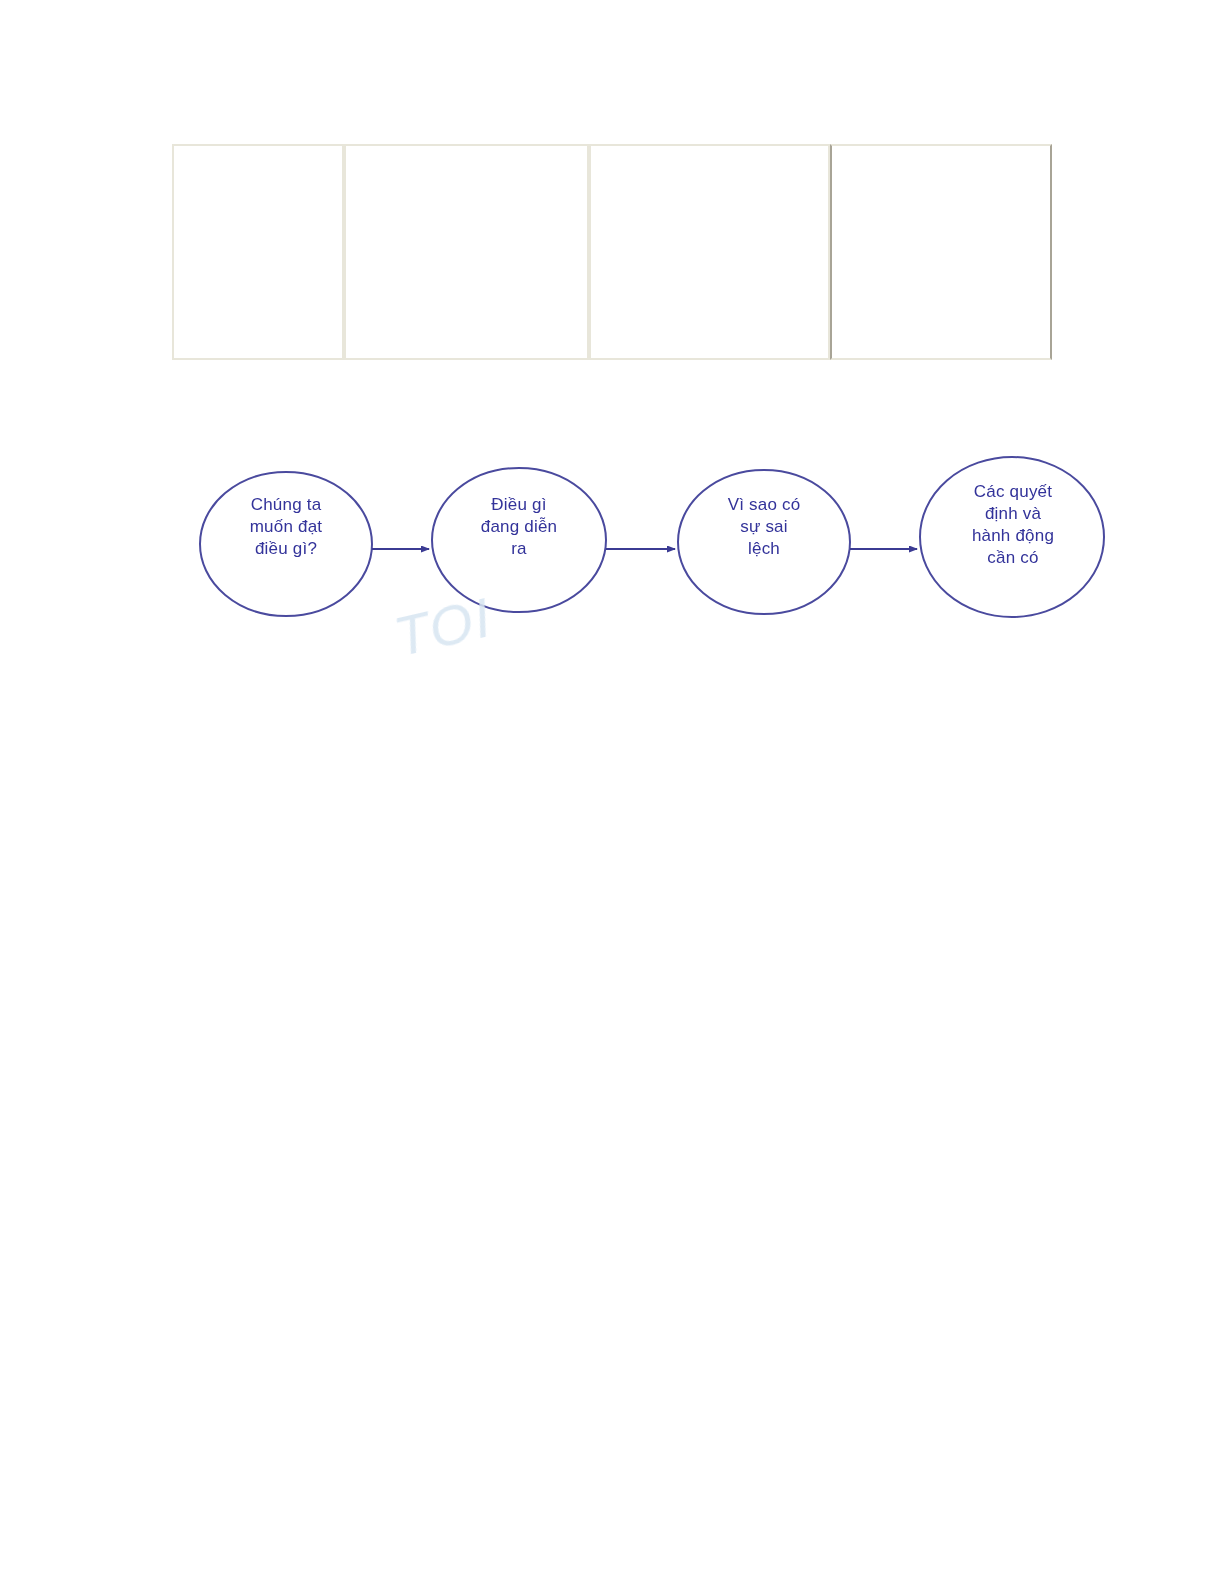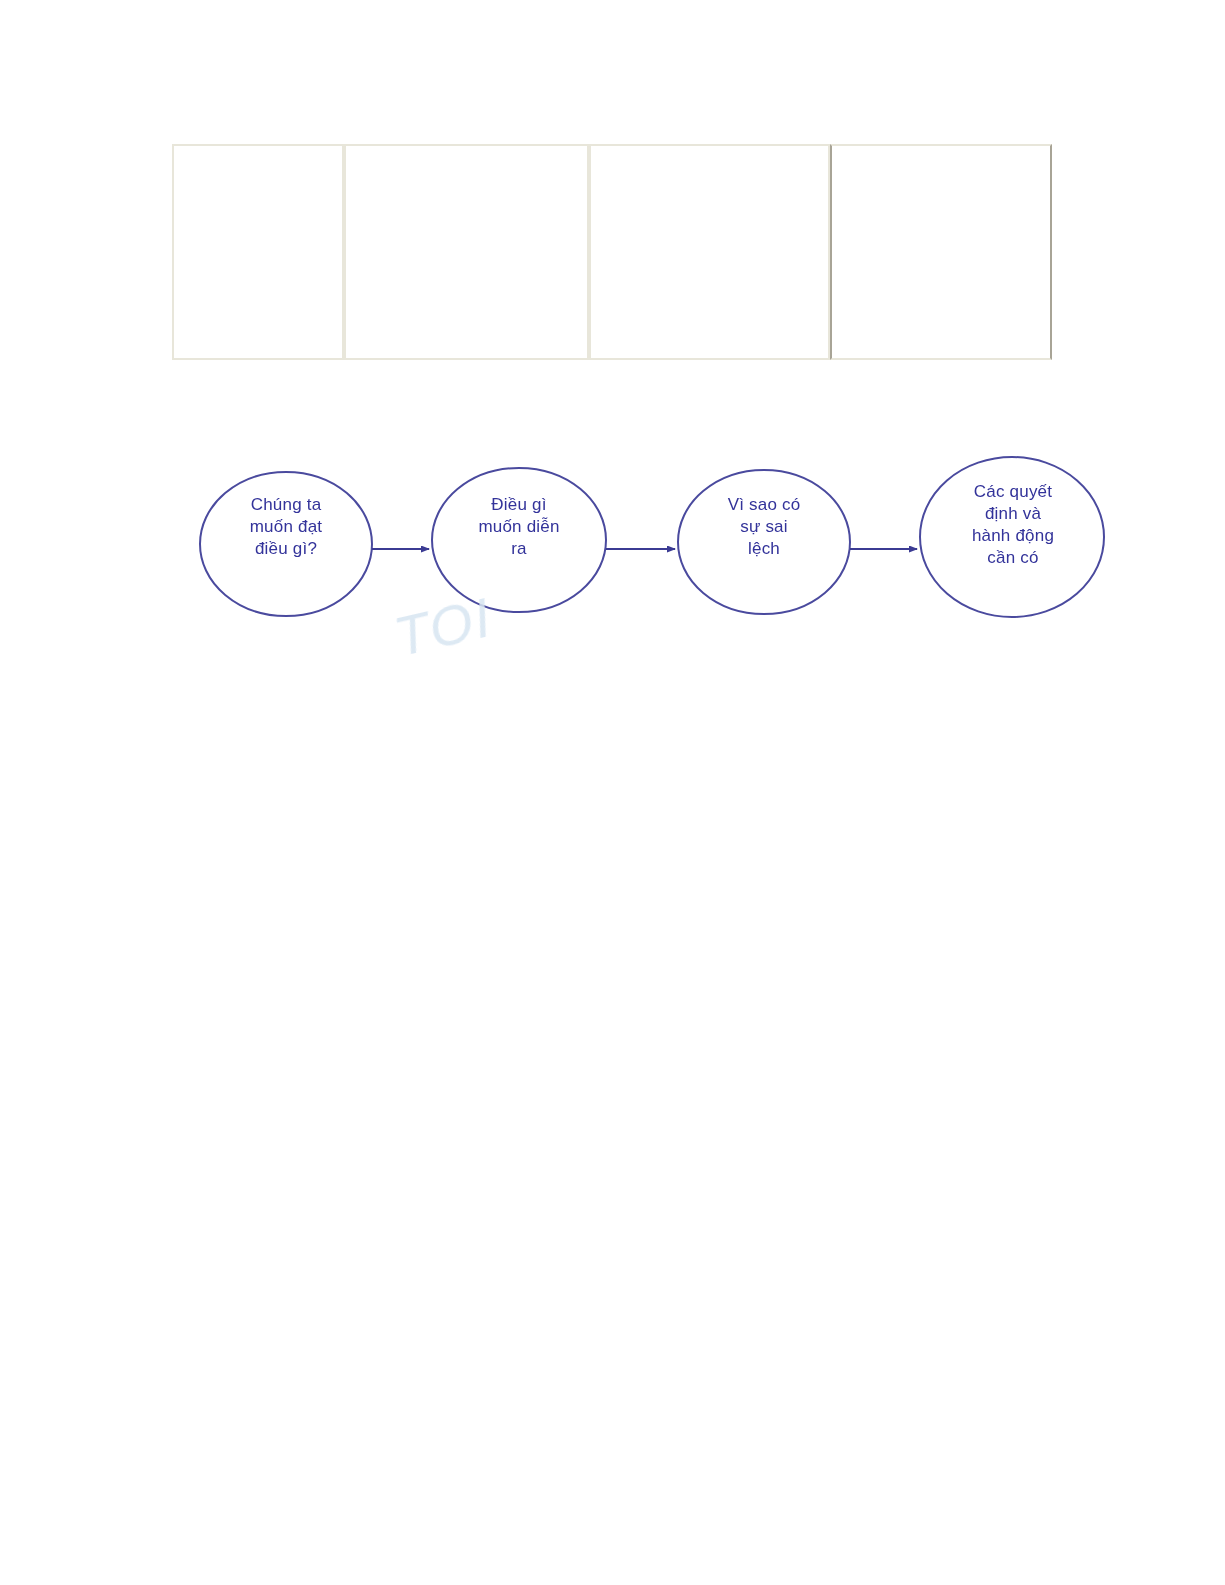--- a/index.html
+++ b/index.html
@@ -156,21 +156,21 @@
 
       <line x1="372" y1="113" x2="429" y2="113" stroke="#3b3b93" stroke-width="2" marker-end="url(#arrowhead)"></line>
       <line x1="606" y1="113" x2="675" y2="113" stroke="#3b3b93" stroke-width="2" marker-end="url(#arrowhead)"></line>
       <line x1="850" y1="113" x2="917" y2="113" stroke="#3b3b93" stroke-width="2" marker-end="url(#arrowhead)"></line>
     </svg>
 
     <div class="node-label node-1">Chúng ta
 muốn đạt
 điều gì?</div>
     <div class="node-label node-2">Điều gì
-muốn diễn
+đang diễn
 ra</div>
     <div class="node-label node-4">Các quyết
 định và
 hành động
 cần có</div>
     <div class="node-label node-3">Vì sao có
 sự sai
 lệch</div>
   </div>
 

